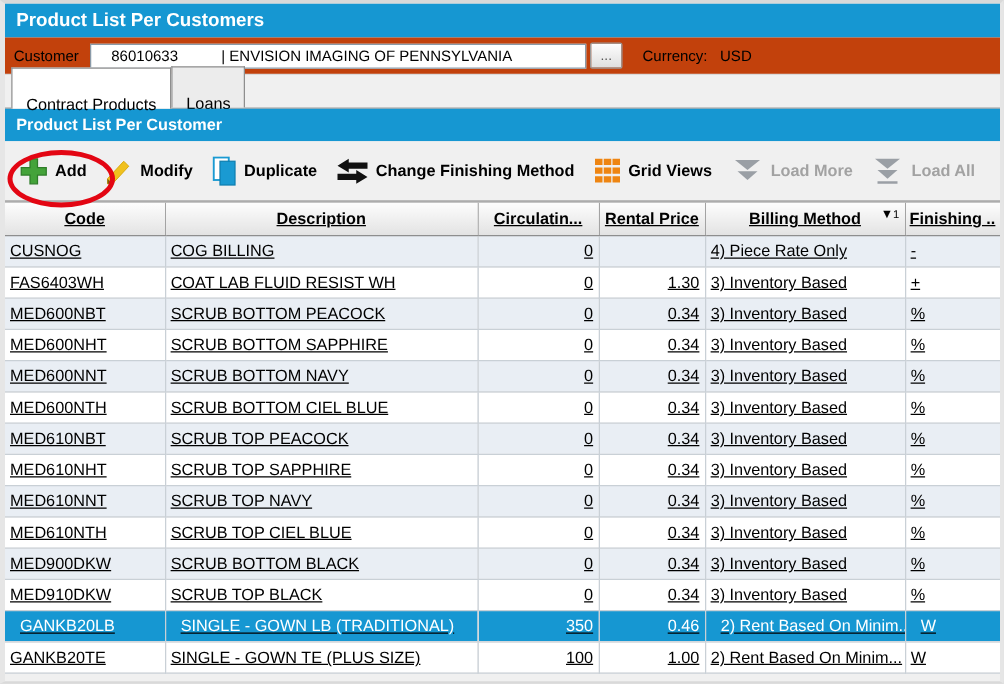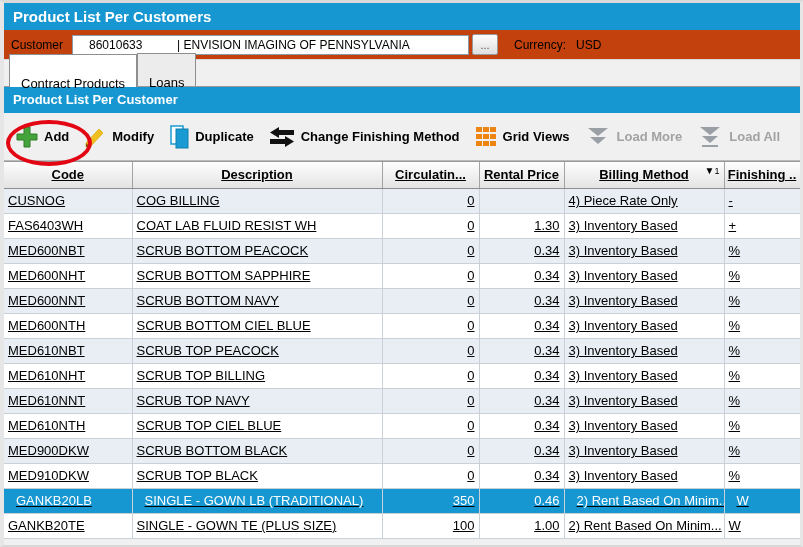--- a/index.html
+++ b/index.html
@@ -318,21 +318,21 @@
           <tr class="odd">
             <td class="col-code">MED610NBT</td>
             <td class="col-description">SCRUB TOP PEACOCK</td>
             <td class="col-circulating">0</td>
             <td class="col-rental-price">0.34</td>
             <td class="col-billing-method">3) Inventory Based</td>
             <td class="col-finishing">%</td>
           </tr>
           <tr class="even">
             <td class="col-code">MED610NHT</td>
-            <td class="col-description">SCRUB TOP BILLING</td>
+            <td class="col-description">SCRUB TOP SAPPHIRE</td>
             <td class="col-circulating">0</td>
             <td class="col-rental-price">0.34</td>
             <td class="col-billing-method">3) Inventory Based</td>
             <td class="col-finishing">%</td>
           </tr>
           <tr class="odd">
             <td class="col-code">MED610NNT</td>
             <td class="col-description">SCRUB TOP NAVY</td>
             <td class="col-circulating">0</td>
             <td class="col-rental-price">0.34</td>

